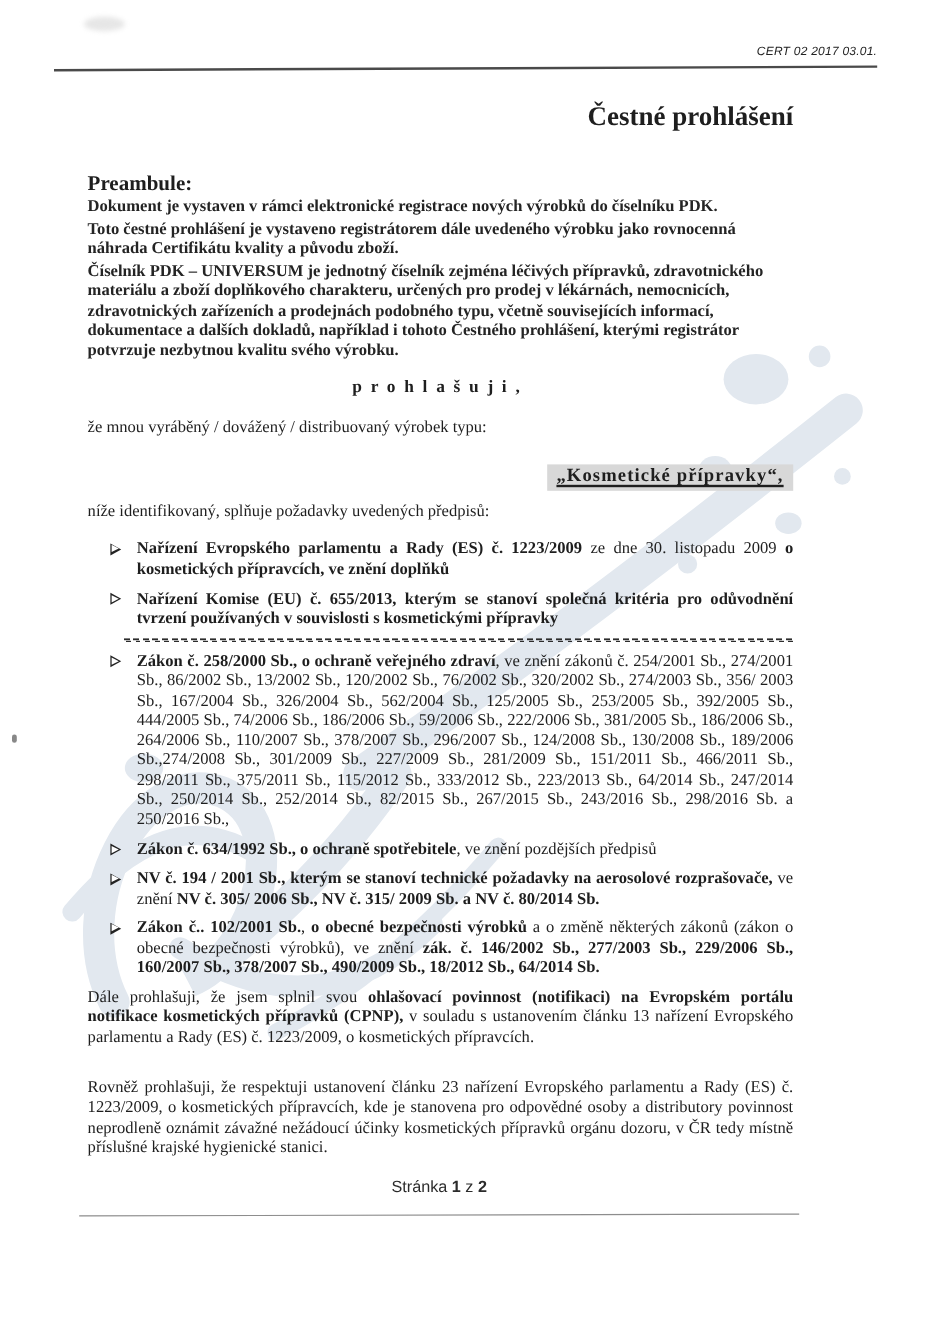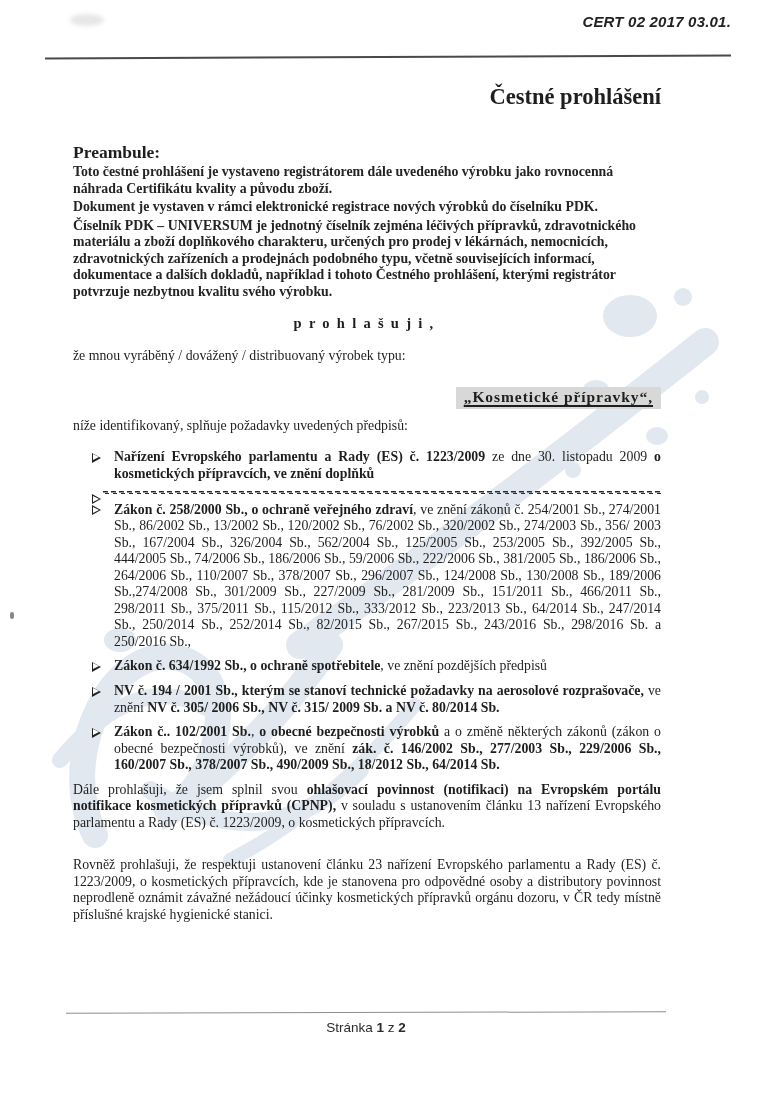--- a/index.html
+++ b/index.html
@@ -14,23 +14,23 @@
   }
   
   .wm{position:absolute;left:0;top:0;z-index:0;}
   
   .smudge{position:absolute;left:70px;top:14px;width:34px;height:12px;border-radius:50%;
           background:#b9b9b9;opacity:.35;filter:blur(2px);z-index:0;}
   .speck{position:absolute;left:10px;top:612px;width:4px;height:7px;border-radius:2px;
          background:#555;opacity:.7;z-index:0;}
   
   .doc-code{
-    position:absolute;top:13px;right:46px;z-index:2;
+    position:absolute;top:38px;right:46px;z-index:2;
     font-family:"Liberation Sans","DejaVu Sans",sans-serif;
-    font-style:italic;font-weight:700;font-size:15px;letter-spacing:.2px;color:#222;
+    font-style:italic;font-weight:400;font-size:10px;letter-spacing:.2px;color:#222;
   }
   .header-rule{
     position:absolute;top:56px;left:45px;width:686px;z-index:2;
     border-top:2px solid #4a4a4a;transform:rotate(-.25deg);
   }
   
   .content{
     position:relative;z-index:1;
     margin:0 116px 0 73px;           
     padding-top:84px;
@@ -76,21 +76,21 @@
   
   .para{text-align:justify;}
   .para + .para{margin-top:26px;}
   .para .b{font-weight:bold;}
   
   .footer-rule{
     position:absolute;left:66px;top:1012px;width:600px;z-index:2;
     border-top:1.8px solid #8d8d8d;transform:rotate(-.15deg);
   }
   .page-number{
-    position:absolute;left:66px;top:1020px;width:600px;z-index:2;
+    position:absolute;left:66px;top:981px;width:600px;z-index:2;
     text-align:center;
     font-family:"Liberation Sans","DejaVu Sans",sans-serif;
     font-size:13.5px;color:#2b2b2b;
   }
   .page-number .b{font-weight:bold;}
 </style>
 </head>
 <body>
 
 <div class="page" style="--ink: #1e1e1e; --hl: #d8d8d8;">
@@ -117,34 +117,34 @@
   <div class="smudge"></div>
   <div class="speck"></div>
 
   <div class="doc-code">CERT 02 2017 03.01.</div>
   <div class="header-rule"></div>
 
   <div class="content">
     <div class="doc-title">Čestné prohlášení</div>
 
     <div class="preambule-h">Preambule:</div>
+    <div class="pre-p">Dokument je vystaven v rámci elektronické registrace nových výrobků do číselníku PDK.</div>
     <div class="pre-p">Toto čestné prohlášení je vystaveno registrátorem dále uvedeného výrobku jako rovnocenná náhrada Certifikátu kvality a původu zboží.</div>
-    <div class="pre-p">Dokument je vystaven v rámci elektronické registrace nových výrobků do číselníku PDK.</div>
     <div class="pre-p">Číselník PDK – UNIVERSUM je jednotný číselník zejména léčivých přípravků, zdravotnického materiálu a zboží doplňkového charakteru, určených pro prodej v lékárnách, nemocnicích, zdravotnických zařízeních a prodejnách podobného typu, včetně souvisejících informací, dokumentace a dalších dokladů, například i tohoto Čestného prohlášení, kterými registrátor potvrzuje nezbytnou kvalitu svého výrobku.</div>
 
     <div class="verb">prohlašuji,</div>
     <div class="typ-line">že mnou vyráběný / dovážený  / distribuovaný výrobek typu:</div>
     <div class="product-wrap">
       <span class="product">„Kosmetické přípravky“,</span>
     </div>
     <div class="nize">níže identifikovaný, splňuje požadavky uvedených předpisů:</div>
 
     <div class="bullets">
         <div class="reg-item"><span class="arrow"></span><span class="b">Nařízení Evropského parlamentu a Rady (ES) č. 1223/2009 </span><span>ze dne 30. listopadu 2009 </span><span class="b">o kosmetických přípravcích, ve znění doplňků</span></div>
-        <div class="reg-item"><span class="arrow"></span></div>
+        <div class="reg-item"><span class="arrow"></span><span class="b">Nařízení Komise (EU) č. 655/2013, kterým se stanoví společná kritéria pro odůvodnění tvrzení používaných v souvislosti s kosmetickými přípravky</span></div>
         <div class="dash-divider"></div>
         <div class="reg-item"><span class="arrow"></span><span class="b">Zákon č. 258/2000 Sb., o ochraně veřejného zdraví</span><span>, ve znění zákonů č. 254/2001 Sb., 274/2001 Sb., 86/2002 Sb., 13/2002 Sb., 120/2002 Sb., 76/2002 Sb., 320/2002 Sb., 274/2003 Sb.,  356/ 2003 Sb., 167/2004 Sb., 326/2004 Sb.,  562/2004 Sb., 125/2005 Sb., 253/2005 Sb., 392/2005 Sb.,  444/2005 Sb., 74/2006 Sb., 186/2006 Sb., 59/2006 Sb., 222/2006 Sb., 381/2005 Sb., 186/2006 Sb., 264/2006 Sb., 110/2007 Sb., 378/2007 Sb.,  296/2007 Sb., 124/2008 Sb., 130/2008 Sb.,  189/2006 Sb.,274/2008 Sb., 301/2009 Sb., 227/2009 Sb., 281/2009 Sb., 151/2011 Sb., 466/2011 Sb., 298/2011 Sb., 375/2011 Sb., 115/2012 Sb., 333/2012 Sb., 223/2013 Sb., 64/2014 Sb., 247/2014 Sb., 250/2014 Sb., 252/2014 Sb., 82/2015 Sb., 267/2015 Sb., 243/2016 Sb., 298/2016 Sb. a 250/2016 Sb.,</span></div>
         <div class="reg-item"><span class="arrow"></span><span class="b">Zákon č. 634/1992 Sb., o ochraně spotřebitele</span><span>, ve znění pozdějších předpisů</span></div>
         <div class="reg-item"><span class="arrow"></span><span class="b">NV č. 194 / 2001 Sb., kterým se stanoví technické požadavky na aerosolové rozprašovače, </span><span>ve znění </span><span class="b">NV č. 305/ 2006 Sb., NV č. 315/ 2009 Sb. a NV č. 80/2014 Sb.</span></div>
         <div class="reg-item"><span class="arrow"></span><span class="b">Zákon č.. 102/2001 Sb.</span><span>, </span><span class="b">o obecné bezpečnosti výrobků </span><span>a o změně některých zákonů (zákon o obecné bezpečnosti výrobků), ve znění </span><span class="b">zák. č. 146/2002 Sb., 277/2003 Sb., 229/2006 Sb., 160/2007 Sb., 378/2007 Sb., 490/2009 Sb., 18/2012 Sb., 64/2014 Sb.</span></div>
       </div>
 
     <div class="para"><span>Dále prohlašuji, že jsem splnil svou </span><span class="b">ohlašovací povinnost (notifikaci) na Evropském portálu notifikace kosmetických přípravků (CPNP),</span><span> v souladu s ustanovením článku 13 nařízení Evropského parlamentu a Rady (ES) č. 1223/2009, o kosmetických přípravcích.</span></div>
     <div class="para"><span>Rovněž prohlašuji, že respektuji ustanovení článku 23 nařízení Evropského parlamentu a Rady (ES) č. 1223/2009, o kosmetických přípravcích, kde je stanovena pro odpovědné osoby a distributory povinnost neprodleně oznámit závažné nežádoucí účinky kosmetických přípravků orgánu dozoru, v ČR tedy místně příslušné krajské hygienické stanici.</span></div>
   </div>

